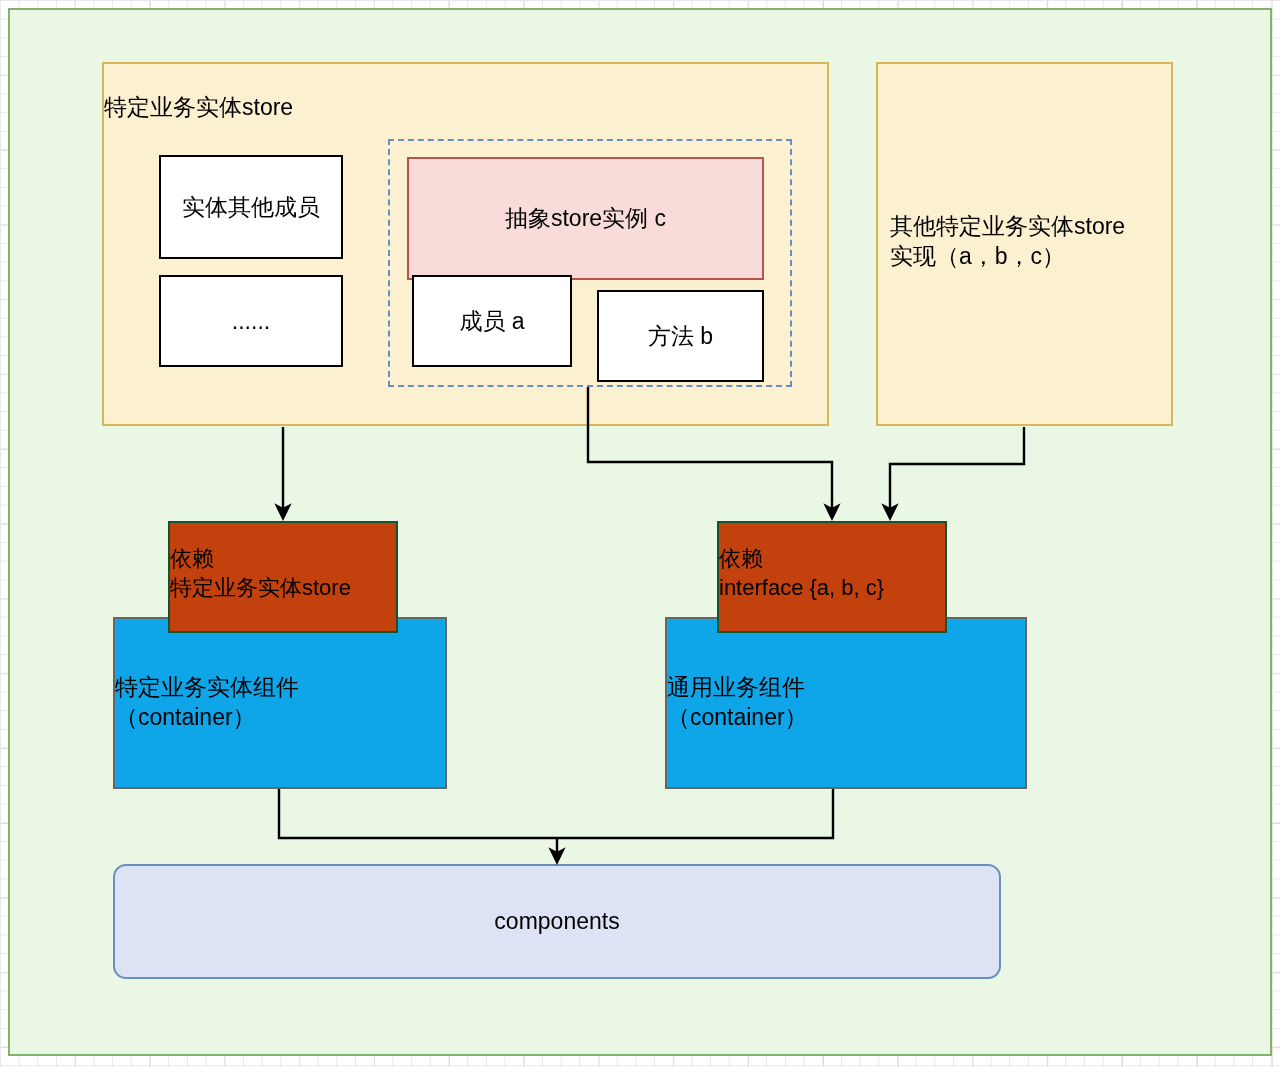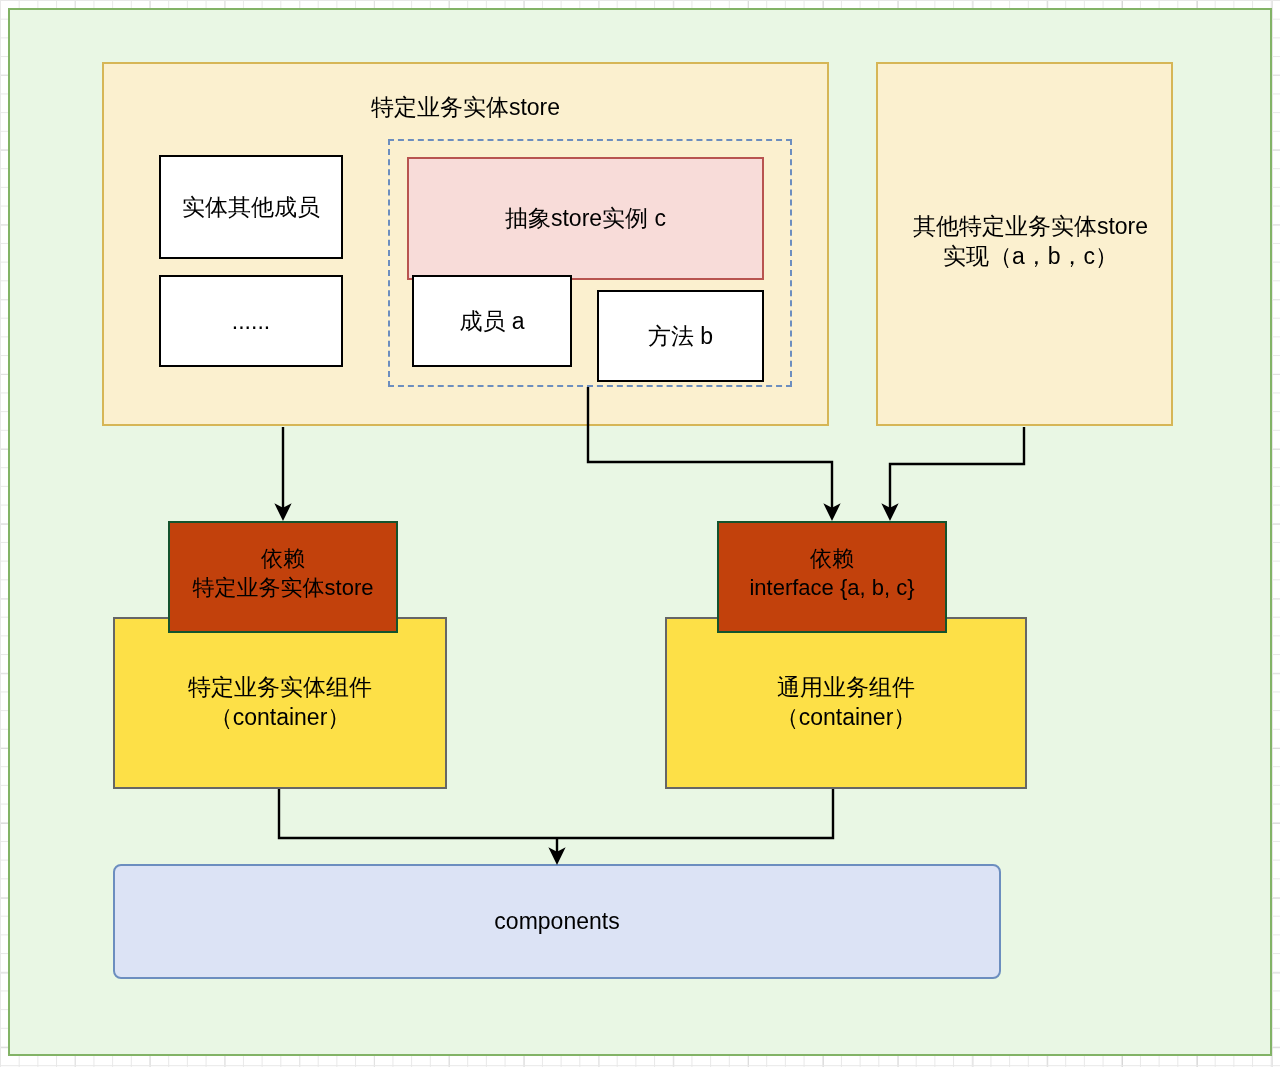--- a/index.html
+++ b/index.html
@@ -33,21 +33,20 @@
       74.8px 74.8px,
       74.8px 74.8px;
     background-position: 0 -4px, -4px 0, 0 -4px, -4px 0;
   }
 
   .node { position: absolute; box-sizing: border-box; }
 
   .label {
     position: absolute;
     left: 0; right: 0;
-    text-align: center;
     white-space: pre-line;
     line-height: 1.30;
     color: #000000;
   }
 
   
   #outer-frame {
     left: 8px; top: 8px;
     width: 1264px; height: 1048px;
     background: #e9f7e4;
@@ -110,21 +109,21 @@
     border: 2px solid #b85450;
     display: flex;
     align-items: center;
     justify-content: center;
     font-size: 23px;
     color: #000000;
   }
 
   
   .container-box {
-    background: #fde047;
+    background: #0ea5e9;
     border: 2px solid #666666;
   }
   #container-left  { left: 113px; top: 617px; width: 334px; height: 172px; }
   #container-right { left: 665px; top: 617px; width: 362px; height: 172px; }
   .container-label { top: 54px; font-size: 23px; }
 
   
   .dep-box {
     background: #c2410c;
     border: 2px solid #14532d;
@@ -133,21 +132,21 @@
   #dep-left  { left: 168px; top: 521px; width: 230px; height: 112px; }
   #dep-right { left: 717px; top: 521px; width: 230px; height: 112px; }
   .dep-label { top: 22px; font-size: 22px; }
 
   
   #components-box {
     left: 113px; top: 864px;
     width: 888px; height: 115px;
     background: #dce3f5;
     border: 2px solid #6c8ebf;
-    border-radius: 8px;
+    border-radius: 13px;
     display: flex;
     align-items: center;
     justify-content: center;
     font-size: 23px;
     color: #000000;
   }
 
   
   #edges {
     position: absolute;

